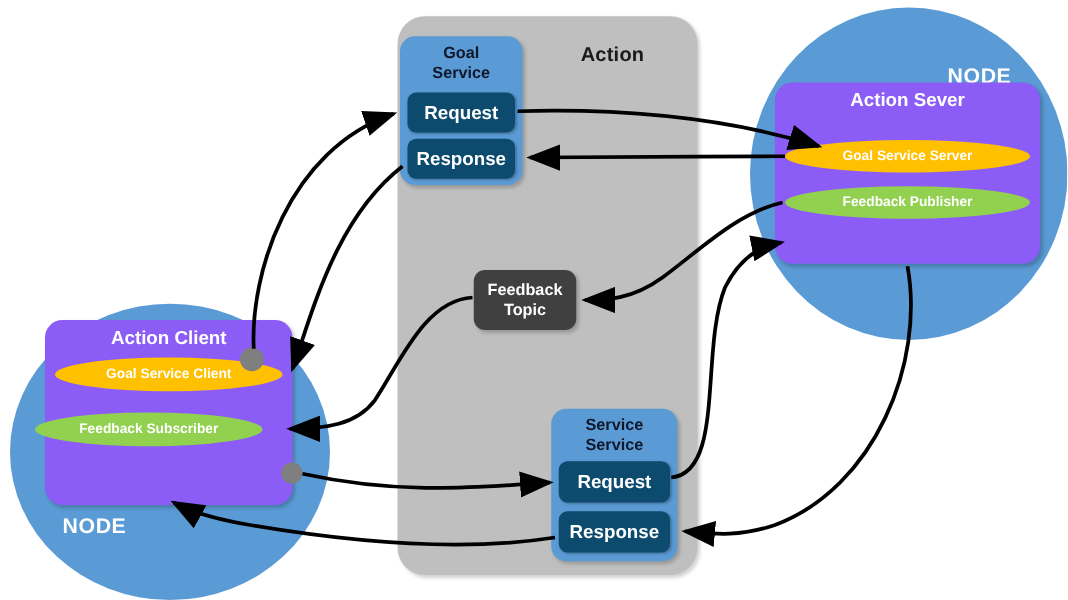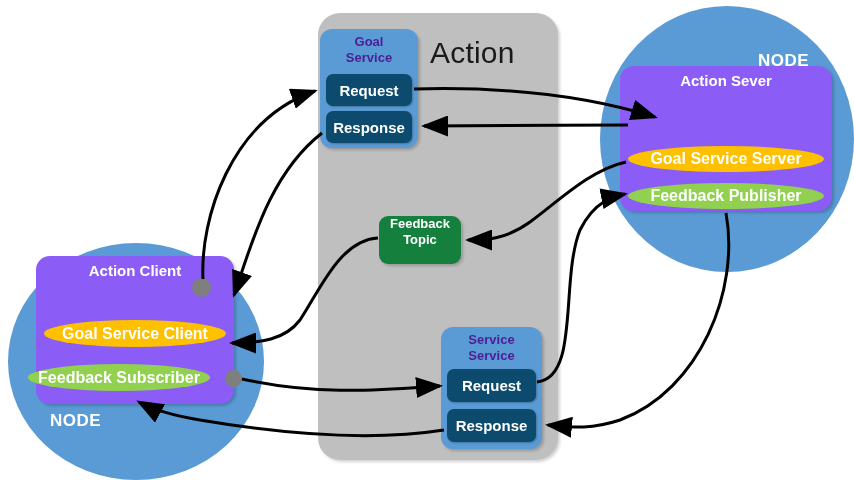--- a/index.html
+++ b/index.html
@@ -27,22 +27,23 @@
     height: 447px;
     background: #BFBFBF;
     border-radius: 22px;
     box-shadow: 2px 2px 3px rgba(0,0,0,0.18);
   }
   .action-title {
     position: absolute;
     left: 430px;
     top: 36px;
     width: 120px;
-    font-size: 30px;
-    font-weight: normal;
+    text-align: center;
+    font-size: 16px;
+    font-weight: bold;
     color: #1a1a1a;
     letter-spacing: 0.2px;
   }
   
   .node-circle {
     position: absolute;
     background: #5B9BD5;
     border-radius: 50%;
   }
   #node-client-circle {
@@ -95,27 +96,26 @@
     font-weight: bold;
     color: #ffffff;
   }
   
   .ellipse {
     position: absolute;
     border-radius: 50%;
     display: flex;
     align-items: center;
     justify-content: center;
-    font-size: 16px;
+    font-size: 11px;
     font-weight: bold;
     color: #ffffff;
     text-align: center;
     line-height: 1;
     white-space: nowrap;
-    margin-top: 34px;
   }
   .ellipse.yellow { background: #FFC000; }
   .ellipse.green  { background: #92D050; }
 
   
   #goal-service-client      { left: 44px; top: 286px; width: 182px; height: 27px; }
   #feedback-subscriber      { left: 28px; top: 330px; width: 182px; height: 27px; }
   #result-service-client    { left: 44px; top: 369px; width: 182px; height: 27px; }
   
   #goal-service-server      { left: 628px; top: 112px; width: 196px; height: 26px; }
@@ -131,21 +131,21 @@
   }
   #goal-service-box   { left: 320px; top: 29px;  width: 98px;  height: 119px; }
   #result-service-box { left: 441px; top: 327px; width: 101px; height: 122px; }
   .service-title {
     position: absolute;
     top: 5px;
     width: 100%;
     text-align: center;
     font-size: 13px;
     font-weight: bold;
-    color: #4c1d95;
+    color: #0f172a;
     line-height: 1.25;
   }
   .purple-box {
     position: absolute;
     background: #0c4a6e;
     border-radius: 7px;
     display: flex;
     align-items: center;
     justify-content: center;
     font-size: 15px;
@@ -158,24 +158,24 @@
   #result-request  { left: 447px; top: 369px; width: 89px; height: 33px; }
   #result-response { left: 447px; top: 409px; width: 89px; height: 33px; }
 
   
   #feedback-topic-box {
     position: absolute;
     left: 379px;
     top: 216px;
     width: 82px;
     height: 48px;
-    background: #15803d;
+    background: #404040;
     border-radius: 9px;
     display: flex;
-    align-items: flex-start;
+    align-items: center;
     justify-content: center;
     text-align: center;
     font-size: 13px;
     font-weight: bold;
     color: #ffffff;
     line-height: 1.25;
     box-shadow: 2px 2px 3px rgba(0,0,0,0.2);
   }
 
   

